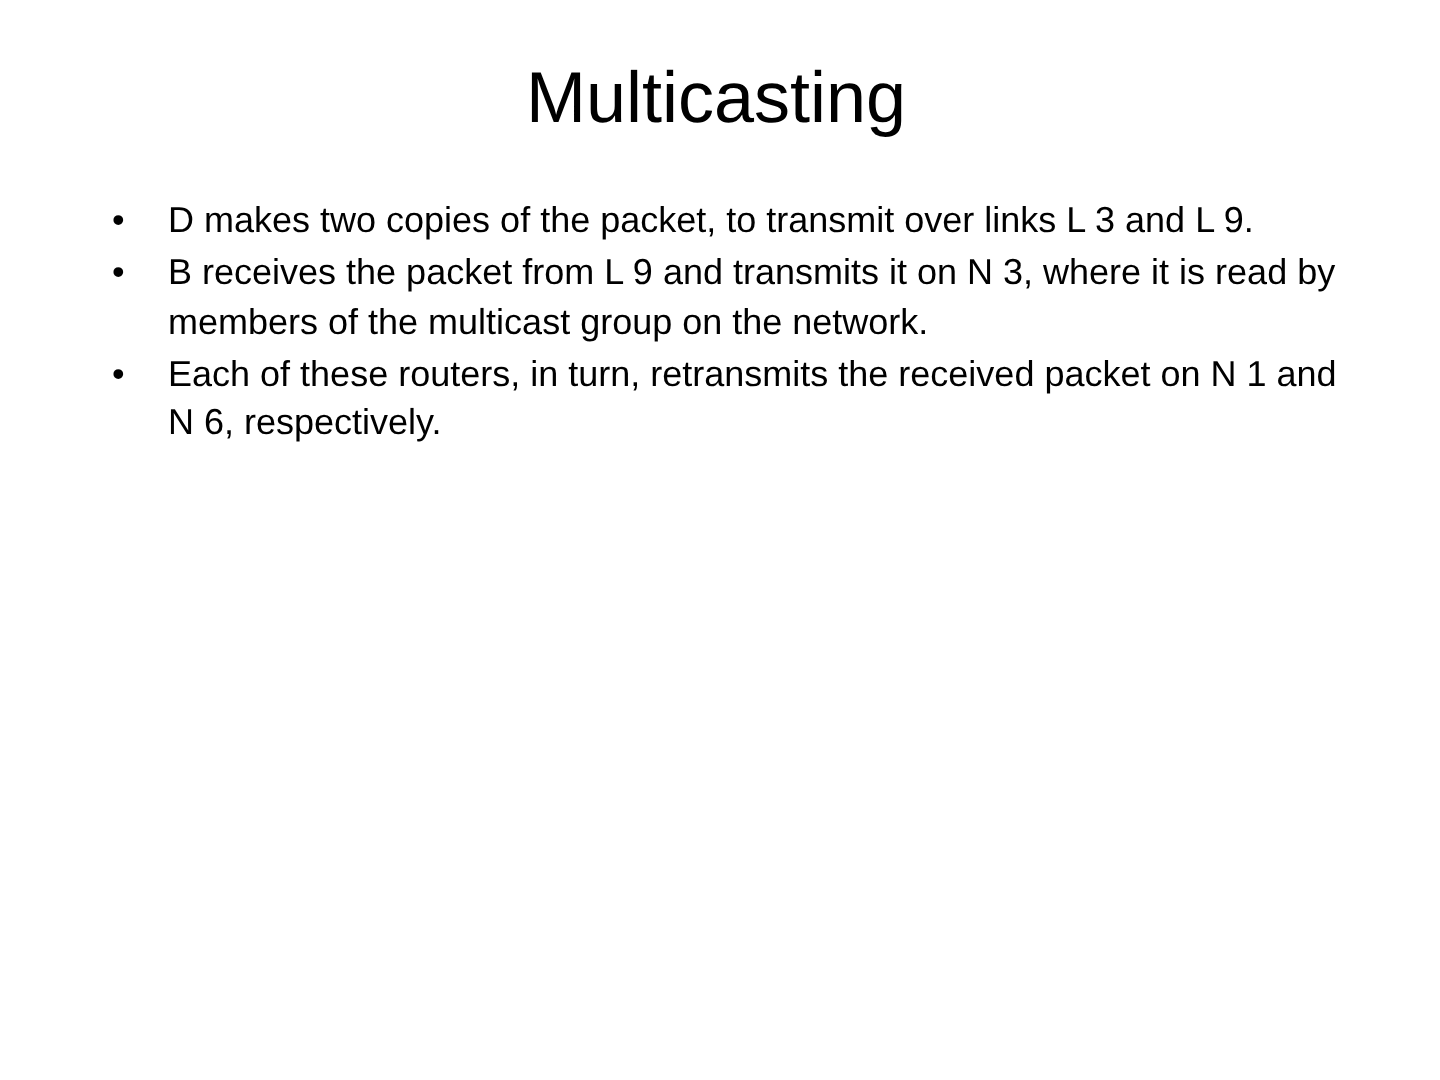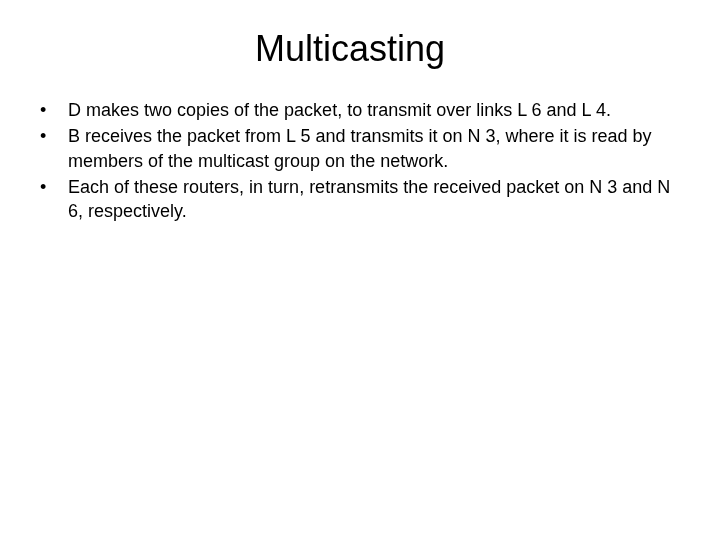--- a/index.html
+++ b/index.html
@@ -1,25 +1,25 @@
 <!DOCTYPE html>
 <html><head>
 <meta charset="utf-8">
 <style>
   * { margin: 0; padding: 0; box-sizing: border-box; }
   html, body { width: 720px; height: 540px; background: #fff; font-family: Arial, Helvetica, sans-serif; color: #000; }
-  .slide { width: 720px; height: 540px; padding: 28px 40px 0 20px; }
+  .slide { width: 720px; height: 540px; padding: 28px 40px 0 36px; }
   .title { font-size: 36px; font-weight: 400; text-align: center; margin-bottom: 28px; font-family: Arial, Helvetica, sans-serif; }
   ul.bullets { list-style: none; padding-left: 20px; }
   ul.bullets li { position: relative; padding-left: 28px; font-size: 18px; line-height: 1.35; margin-bottom: 2px; }
   ul.bullets li::before { content: "•"; position: absolute; left: 0; top: 0; font-size: 18px; }
 </style>
 </head>
 <body>
 
 <div class="slide">
   <h1 class="title">Multicasting</h1>
   <ul class="bullets">
-    <li>D makes two copies of the packet, to transmit over links L 6 and L 4.</li>
-    <li>B receives the packet from L 5 and transmits it on N 3, where it is read by members of the multicast group on the network.</li>
-    <li>Each of these routers, in turn, retransmits the received packet on N 3 and N 6, respectively.</li>
+    <li>D makes two copies of the packet, to transmit over links L 3 and L 9.</li>
+    <li>B receives the packet from L 9 and transmits it on N 3, where it is read by members of the multicast group on the network.</li>
+    <li>Each of these routers, in turn, retransmits the received packet on N 1 and N 6, respectively.</li>
   </ul>
 </div>
 
 </body></html>

